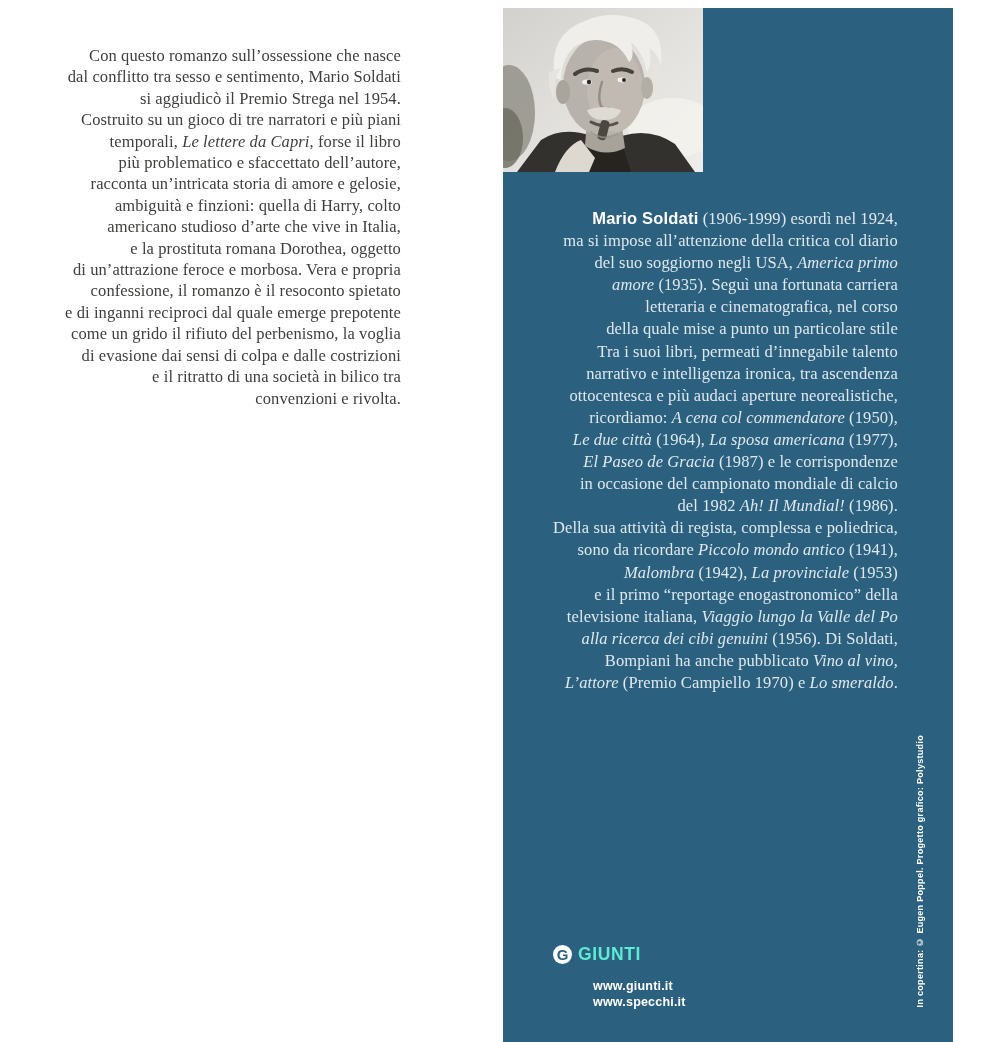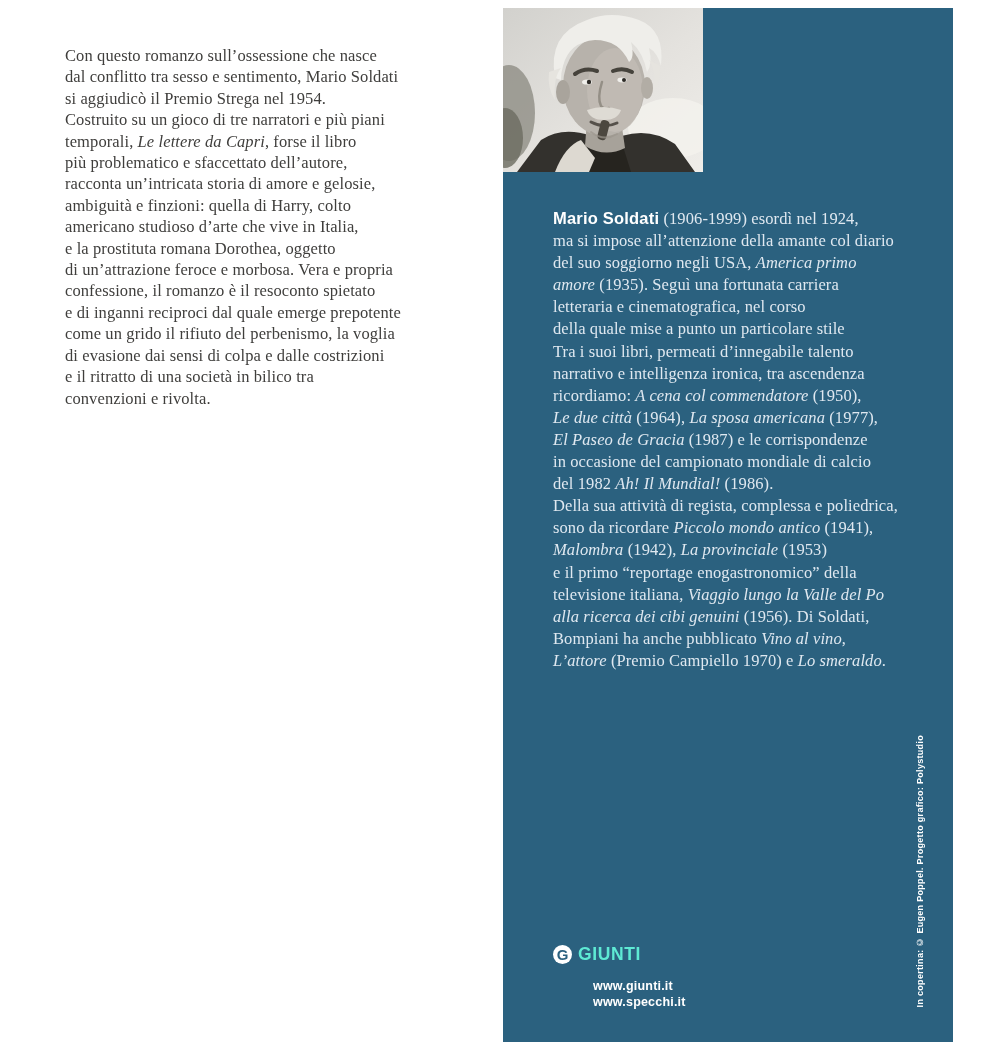--- a/index.html
+++ b/index.html
@@ -16,21 +16,21 @@
   }
   
   .synopsis {
     position:absolute;
     left:65px; top:45px;
     color:#3f3e3c;
     font-size:16.5px;
     line-height:21.4px;
     letter-spacing:0.1px;
   }
-  .tline { white-space:nowrap; }
+  .tline { white-space:nowrap;text-align:right; }
   .it { font-style:italic; }
   .bd {
     font-weight:bold;
     font-family:"Liberation Sans", sans-serif;
     letter-spacing:0.2px;
   }
   
   .panel {
     position:absolute;
     left:503px; top:8px;
@@ -171,27 +171,28 @@
       <path d="M84,102 q17,-6 34,0 q-3,10 -17,10 q-14,0 -17,-10" fill="#dedbd4"></path>
 
       <path d="M88,114 q13,7 26,1" stroke="#55504a" stroke-width="3" fill="none" stroke-linecap="round"></path>
       <rect x="96" y="112" width="9" height="20" rx="4" fill="#4c473f" transform="rotate(14 100 122)"></rect>
 
       <path d="M88,124 q13,10 26,2" stroke="#9b968d" stroke-width="2" fill="none" stroke-linecap="round" opacity="0.7"></path>
     </svg>
 
     <div class="bio">
         <div class="tline"><span class="bd">Mario Soldati</span><span> (1906-1999) esordì nel 1924,</span></div>
-        <div class="tline"><span>ma si impose all’attenzione della amante col diario</span></div>
+        <div class="tline"><span>ma si impose all’attenzione della critica col diario</span></div>
         <div class="tline"><span>del suo soggiorno negli USA, </span><span class="it">America primo</span></div>
         <div class="tline"><span class="it">amore</span><span> (1935). Seguì una fortunata carriera</span></div>
         <div class="tline"><span>letteraria e cinematografica, nel corso</span></div>
         <div class="tline"><span>della quale mise a punto un particolare stile</span></div>
         <div class="tline"><span>Tra i suoi libri, permeati d’innegabile talento</span></div>
         <div class="tline"><span>narrativo e intelligenza ironica, tra ascendenza</span></div>
+        <div class="tline"><span>ottocentesca e più audaci aperture neorealistiche,</span></div>
         <div class="tline"><span>ricordiamo: </span><span class="it">A cena col commendatore</span><span> (1950),</span></div>
         <div class="tline"><span class="it">Le due città</span><span> (1964), </span><span class="it">La sposa americana</span><span> (1977),</span></div>
         <div class="tline"><span class="it">El Paseo de Gracia</span><span> (1987) e le corrispondenze</span></div>
         <div class="tline"><span>in occasione del campionato mondiale di calcio</span></div>
         <div class="tline"><span>del 1982 </span><span class="it">Ah! Il Mundial!</span><span> (1986).</span></div>
         <div class="tline"><span>Della sua attività di regista, complessa e poliedrica,</span></div>
         <div class="tline"><span>sono da ricordare </span><span class="it">Piccolo mondo antico</span><span> (1941),</span></div>
         <div class="tline"><span class="it">Malombra</span><span> (1942), </span><span class="it">La provinciale</span><span> (1953)</span></div>
         <div class="tline"><span>e il primo “reportage enogastronomico” della</span></div>
         <div class="tline"><span>televisione italiana, </span><span class="it">Viaggio lungo la Valle del Po</span></div>

